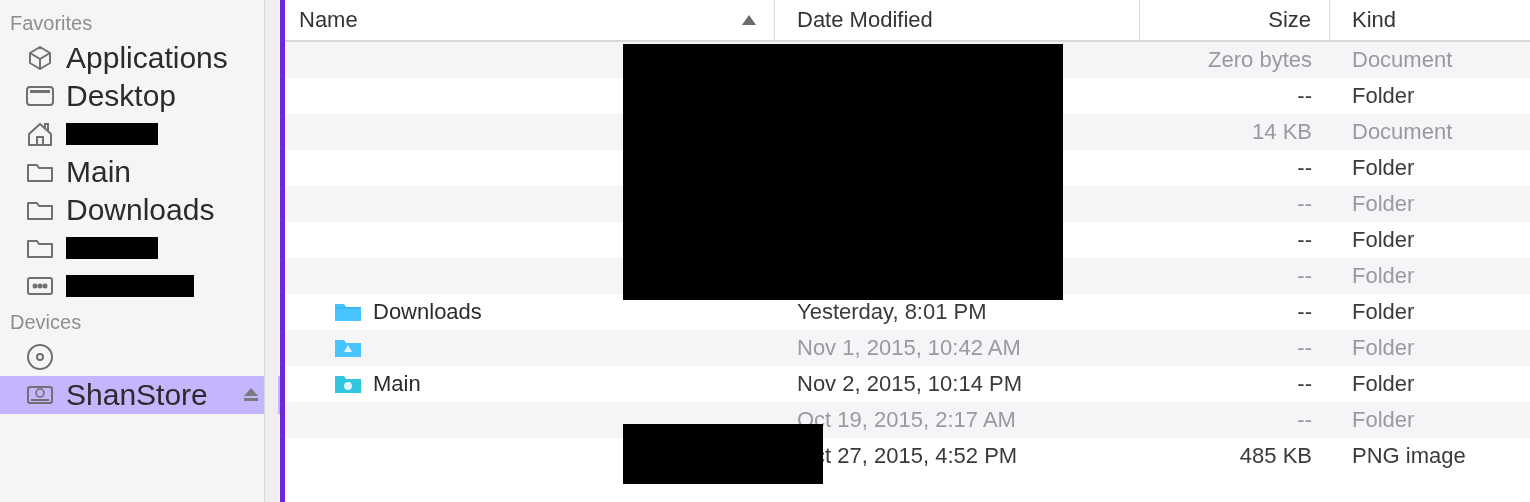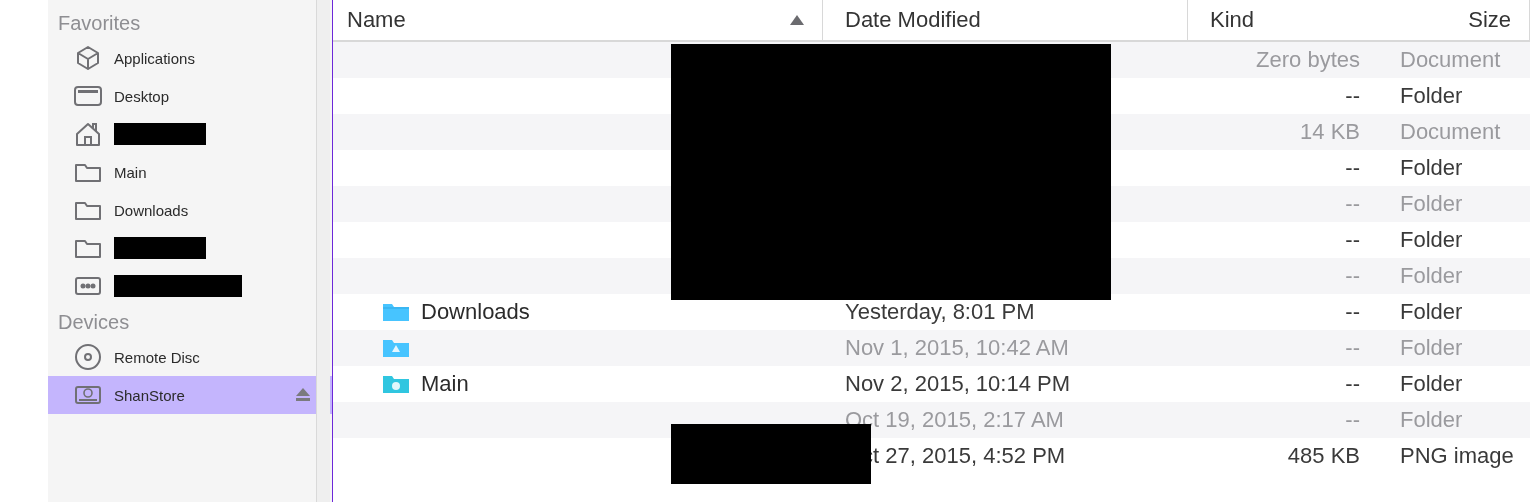--- a/index.html
+++ b/index.html
@@ -1,24 +1,24 @@
 <!DOCTYPE html>
 <html><head>
 <meta charset="utf-8">
 <style>
   * { box-sizing: border-box; margin: 0; padding: 0; }
   html, body { width: 1530px; height: 502px; font-family: -apple-system, "Helvetica Neue", Helvetica, Arial, sans-serif; font-size: 13px; color:#333; overflow:hidden; background:#fff; }
   .app { display:flex; height:100%; }
   
-  .sidebar { width:285px; flex:none; background:#f5f5f5; border-right:1px solid #6d28d9; position:relative; padding-top:6px;margin-left:48px; }
+  .sidebar { width:285px; flex:none; background:#f5f5f5; border-right:5px solid #6d28d9; position:relative; padding-top:6px; }
   .sb-section-title { font-size:20px; color:#8e8e92; padding:6px 0 4px 10px; }
   .sb-item { display:flex; align-items:center; height:38px; padding-left:22px; cursor:default; }
   .sb-item.selected { background:#c4b5fd; }
   .sb-item .icon-slot { width:36px; height:28px; display:flex; align-items:center; justify-content:center; flex:none; }
-  .sb-item .label { font-size:15px; color:#2b2b2b; margin-left:8px; white-space:nowrap; }
+  .sb-item .label { font-size:30px; color:#2b2b2b; margin-left:8px; white-space:nowrap; }
   .sb-item .redact { width:92px; height:22px; background:#000; margin-left:8px; }
   .sb-item .redact.wide { width:128px; }
   .sb-eject { position:absolute; right:20px; color:#7a7a7e; }
   .scrollbar-track { position:absolute; right:2px; top:0; bottom:0; width:14px; background:#efefef; border-left:1px solid #d9d9d9;}
   
   .main { flex:1; display:flex; flex-direction:column; }
   .header { display:flex; height:42px; border-bottom:2px solid #d8d8d8; align-items:center; }
   .col { font-size:22px; color:#343434; display:flex; align-items:center; height:100%; position:relative; }
   .col-sep { border-right:1px solid #d8d8d8; }
   .col.name { flex:none; width:490px; padding-left:14px; }
@@ -114,21 +114,20 @@
           <span class="redact wide"></span>
         </div>
         <div class="sb-section-title">Devices</div>
         <div class="sb-item">
           <span class="icon-slot">
             <svg width="28" height="28" viewBox="0 0 28 28">
               <circle cx="14" cy="14" r="12" fill="none" stroke="#707074" stroke-width="2"></circle>
               <circle cx="14" cy="14" r="3" fill="none" stroke="#707074" stroke-width="2"></circle>
             </svg>
           </span>
-          <span class="label">Remote Disc</span>
         </div>
         <div class="sb-item selected">
           <span class="icon-slot">
             <svg width="30" height="24" viewBox="0 0 30 24">
               <rect x="3" y="4" width="24" height="16" rx="2" fill="none" stroke="#707074" stroke-width="2"></rect>
               <circle cx="15" cy="10" r="4" fill="none" stroke="#707074" stroke-width="1.6"></circle>
               <rect x="6" y="16" width="18" height="2" fill="#707074"></rect>
             </svg>
           </span>
           <span class="label">ShanStore</span>
@@ -149,25 +148,25 @@
         <span>Name</span>
         <span class="sort-caret">
           <svg width="14" height="10" viewBox="0 0 14 10">
               <path d="M7 0 L14 10 L0 10 Z" fill="#6b6b6f"></path>
             </svg>
         </span>
       </div>
       <div class="col date col-sep">
         <span>Date Modified</span>
       </div>
+      <div class="col size col-sep">
+        <span>Size</span>
+      </div>
       <div class="col kind">
         <span>Kind</span>
-      </div>
-      <div class="col size col-sep">
-        <span>Size</span>
       </div>
     </div>
     <div class="rows" id="rows-body">
         <div class="row alt">
           <div class="c-name"></div>
           <div class="c-date">Jun 17, 2015, 11:32 PM</div>
           <div class="c-size">Zero bytes</div>
           <div class="c-kind">Document</div>
         </div>
         <div class="row">

